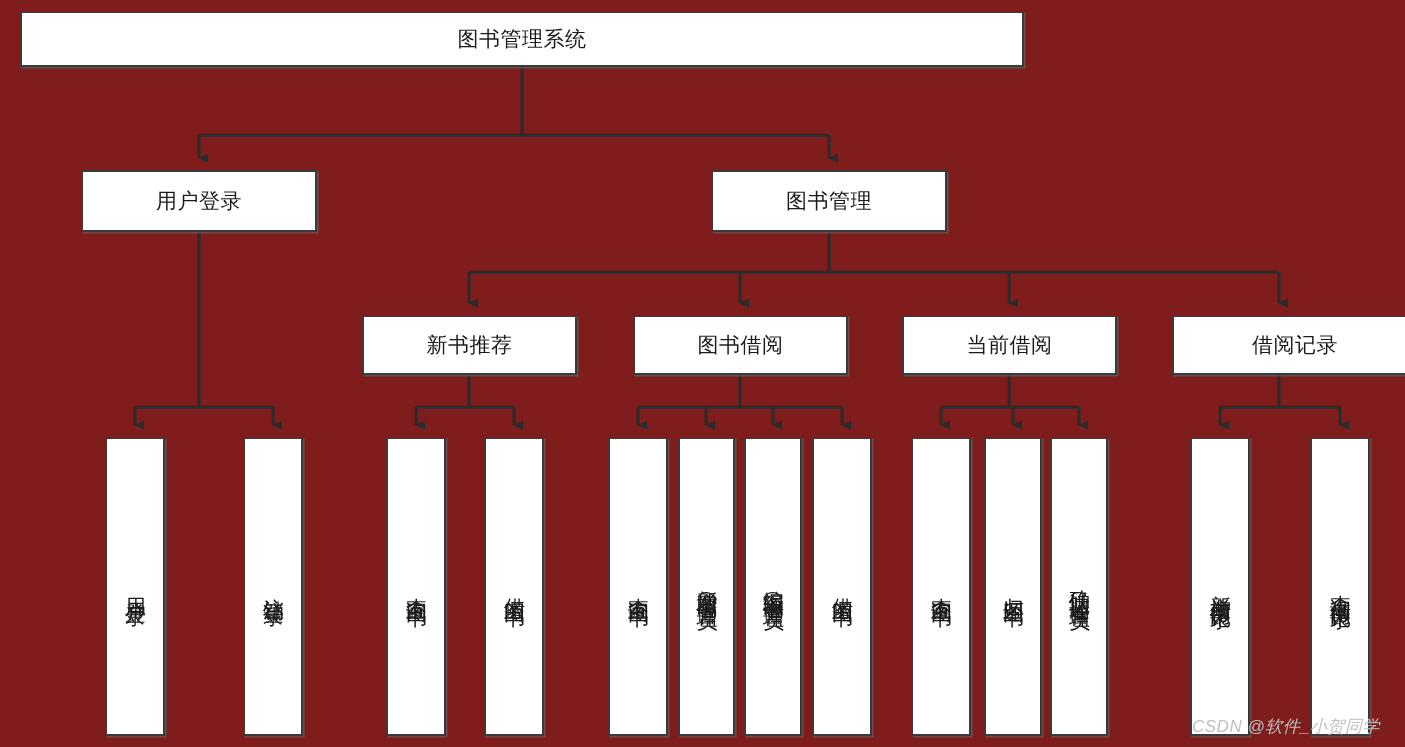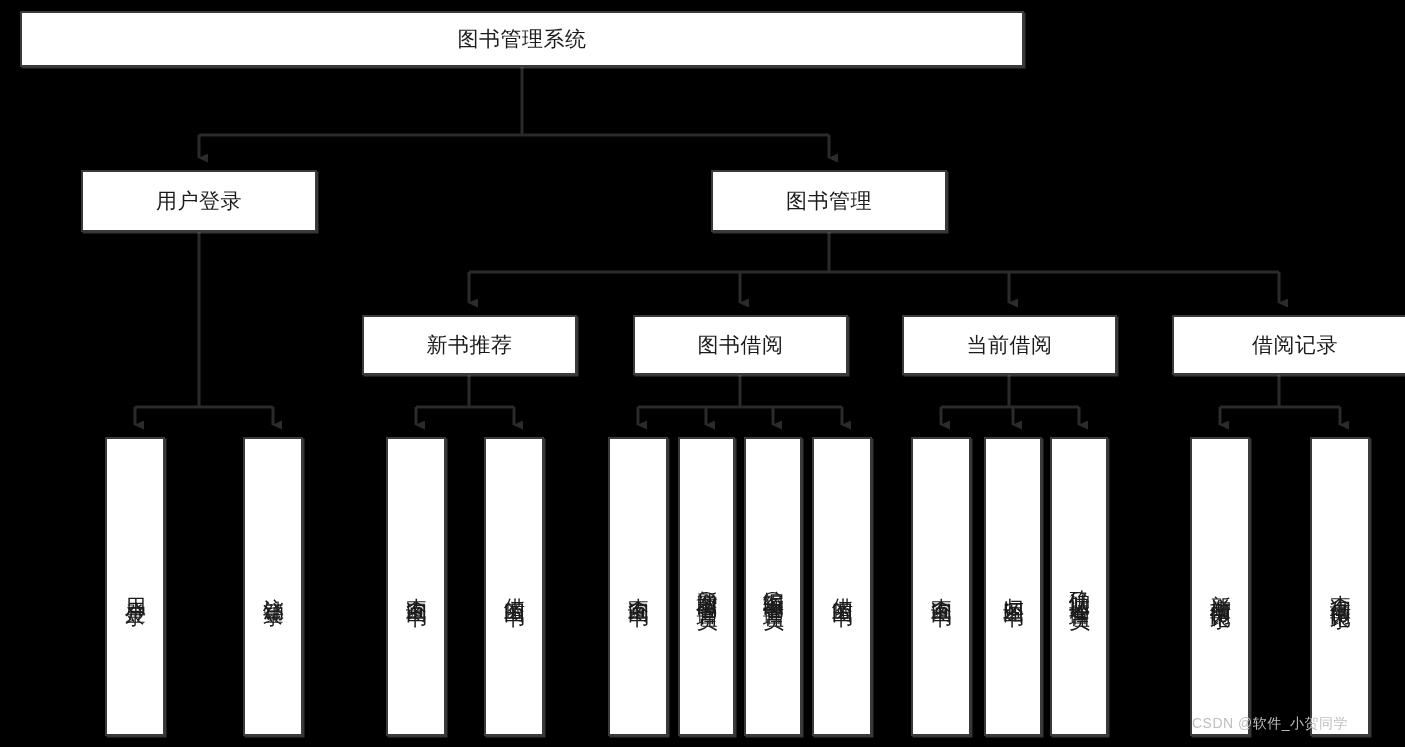--- a/index.html
+++ b/index.html
@@ -10,21 +10,21 @@
   body {
     width: 1405px;
     height: 747px;
     overflow: hidden;
     font-family: "Liberation Sans", "DejaVu Sans", sans-serif;
   }
   #diagram-root {
     position: relative;
     width: 1405px;
     height: 747px;
-    background: #000000;
+    background: #7f1d1d;
   }
   svg.diagram-canvas {
     position: absolute;
     left: 0;
     top: 0;
     width: 1405px;
     height: 747px;
   }
   .node-box {
     position: absolute;
@@ -48,24 +48,25 @@
     writing-mode: vertical-rl;
     text-orientation: upright;
     -webkit-writing-mode: vertical-rl;
     letter-spacing: 3px;
     font-size: 21px;
     white-space: nowrap;
   }
   .watermark {
     position: absolute;
     color: #bfbfbf;
-    font-size: 14px;
+    font-size: 17px;
     letter-spacing: 0.5px;
     white-space: nowrap;
     pointer-events: none;
+    font-style: italic;
   }
 </style>
 </head>
 <body>
 
 <div id="diagram-root">
 
   <svg class="diagram-canvas" viewBox="0 0 1405 747">
     <defs>
       <marker id="arrowhead" markerWidth="9" markerHeight="10" refX="4.5" refY="9" orient="auto-start-reverse" markerUnits="userSpaceOnUse">

